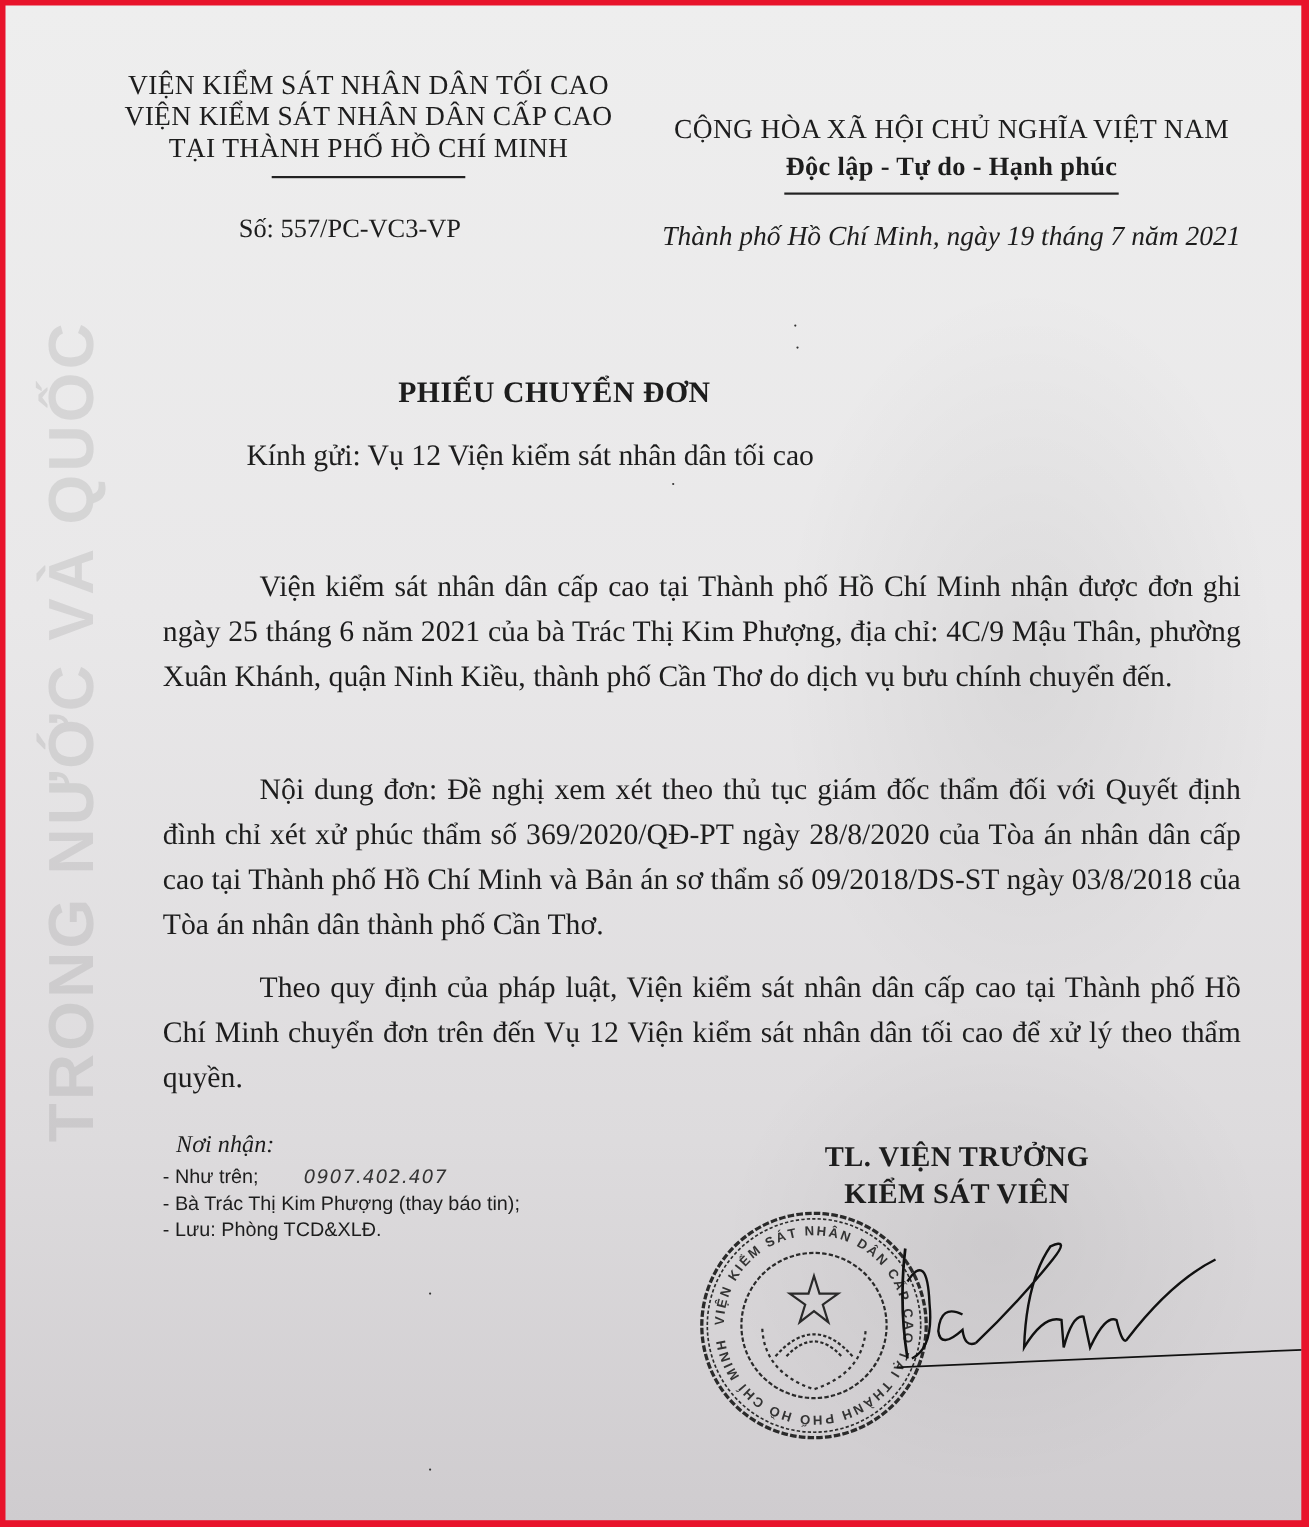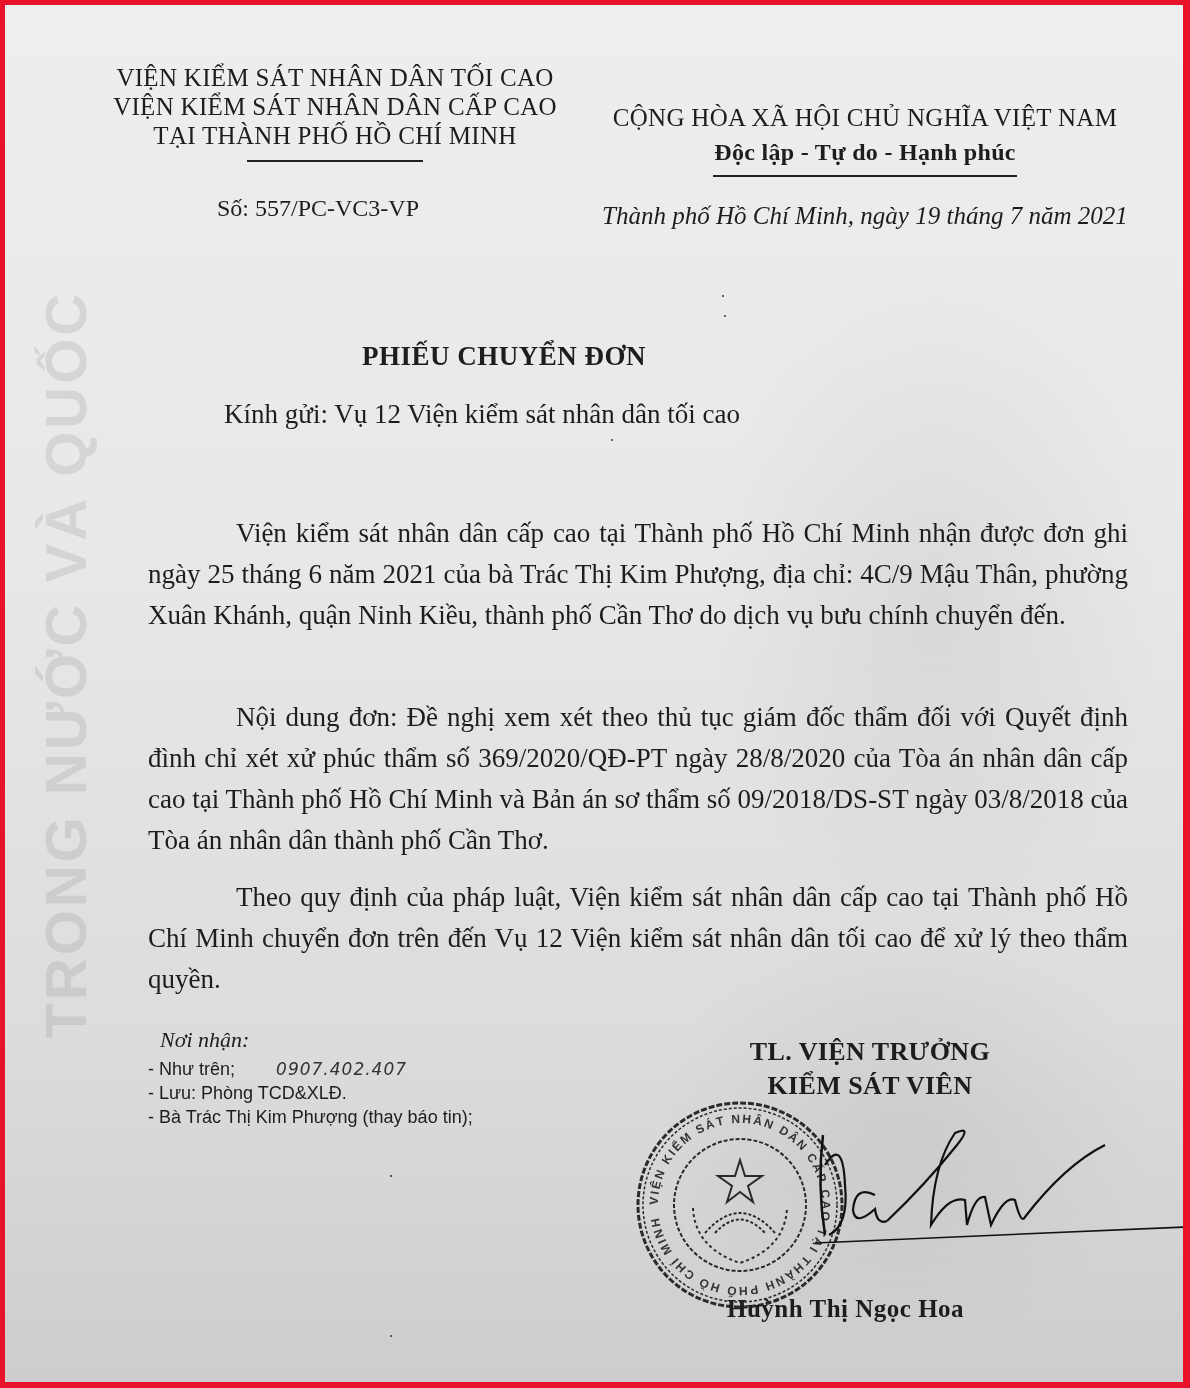--- a/index.html
+++ b/index.html
@@ -93,24 +93,24 @@
     <p>Theo quy định của pháp luật, Viện kiểm sát nhân dân cấp cao tại Thành phố Hồ Chí Minh chuyển đơn trên đến Vụ 12 Viện kiểm sát nhân dân tối cao để xử lý theo thẩm quyền.</p>
   </div>
 
   <div class="abs noi-nhan">
     <div class="head">Nơi nhận:</div>
     <div class="item">
       <span>- Như trên;</span>
       <span class="hand">0907.402.407</span>
     </div>
     <div class="item">
-      <span>- Lưu: Phòng TCD&amp;XLĐ.</span>
+      <span>- Bà Trác Thị Kim Phượng (thay báo tin);</span>
     </div>
     <div class="item">
-      <span>- Bà Trác Thị Kim Phượng (thay báo tin);</span>
+      <span>- Lưu: Phòng TCD&amp;XLĐ.</span>
     </div>
   </div>
 
   <div class="abs sign-title center">
     <div>TL. VIỆN TRƯỞNG</div>
     <div>KIỂM SÁT VIÊN</div>
   </div>
 
   <svg class="abs stamp" viewBox="0 0 215 215">
     <circle cx="107" cy="107" r="102" fill="none" stroke="#2a2a2a" stroke-width="3" stroke-dasharray="6 2"></circle>
@@ -129,20 +129,19 @@
   </svg>
 
   <svg class="abs signature" viewBox="0 0 370 120">
     <path d="M8 10 Q2 60 10 110" fill="none" stroke="#111" stroke-width="2.5"></path>
     <path d="M10 40 Q28 12 30 60 Q34 100 14 110" fill="none" stroke="#111" stroke-width="2.2"></path>
     <path d="M60 70 Q40 60 38 85 Q40 102 60 84 Q62 100 72 96" fill="none" stroke="#111" stroke-width="2.2"></path>
     <path d="M72 96 Q110 60 142 20 Q158 0 140 8 Q118 40 116 100 Q134 70 150 75 Q152 100 152 100 Q160 70 170 72 Q176 100 176 100 Q190 70 200 75 Q206 100 210 92 Q250 40 290 20" fill="none" stroke="#111" stroke-width="2.2"></path>
     <path d="M0 118 L370 102" fill="none" stroke="#111" stroke-width="1.6"></path>
   </svg>
 
-  <div class="abs signer">Huỳnh Thị Ngọc Hoa</div>
 
   <div class="dot" style="left:717px;top:290px;"></div>
   <div class="dot" style="left:719px;top:310px;"></div>
   <div class="dot" style="left:606px;top:434px;"></div>
   <div class="dot" style="left:385px;top:1170px;"></div>
   <div class="dot" style="left:385px;top:1330px;"></div>
 </div>
 
 </body></html>

